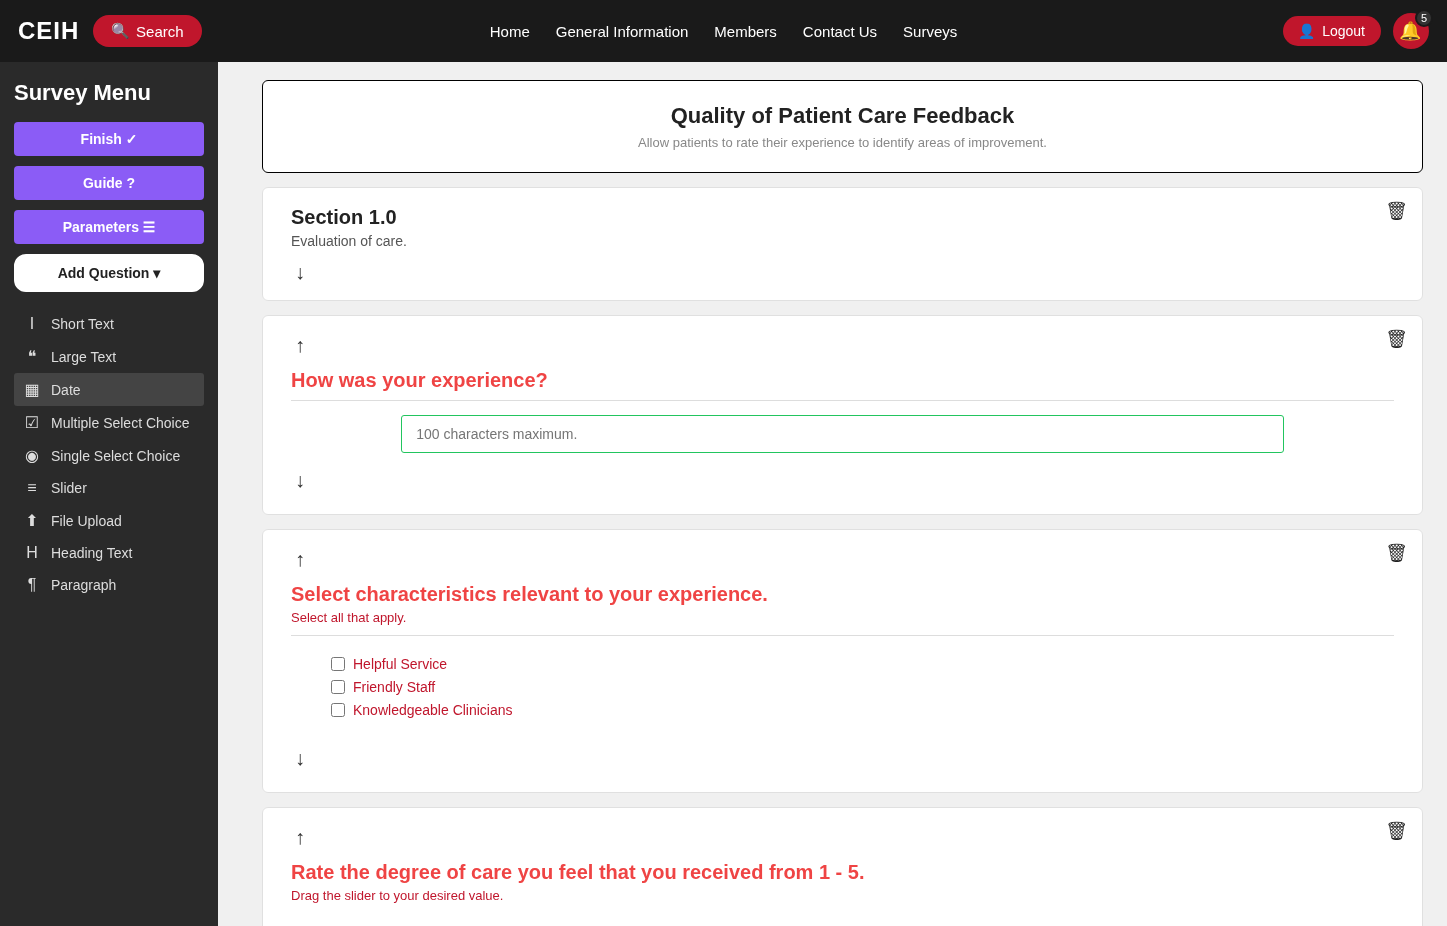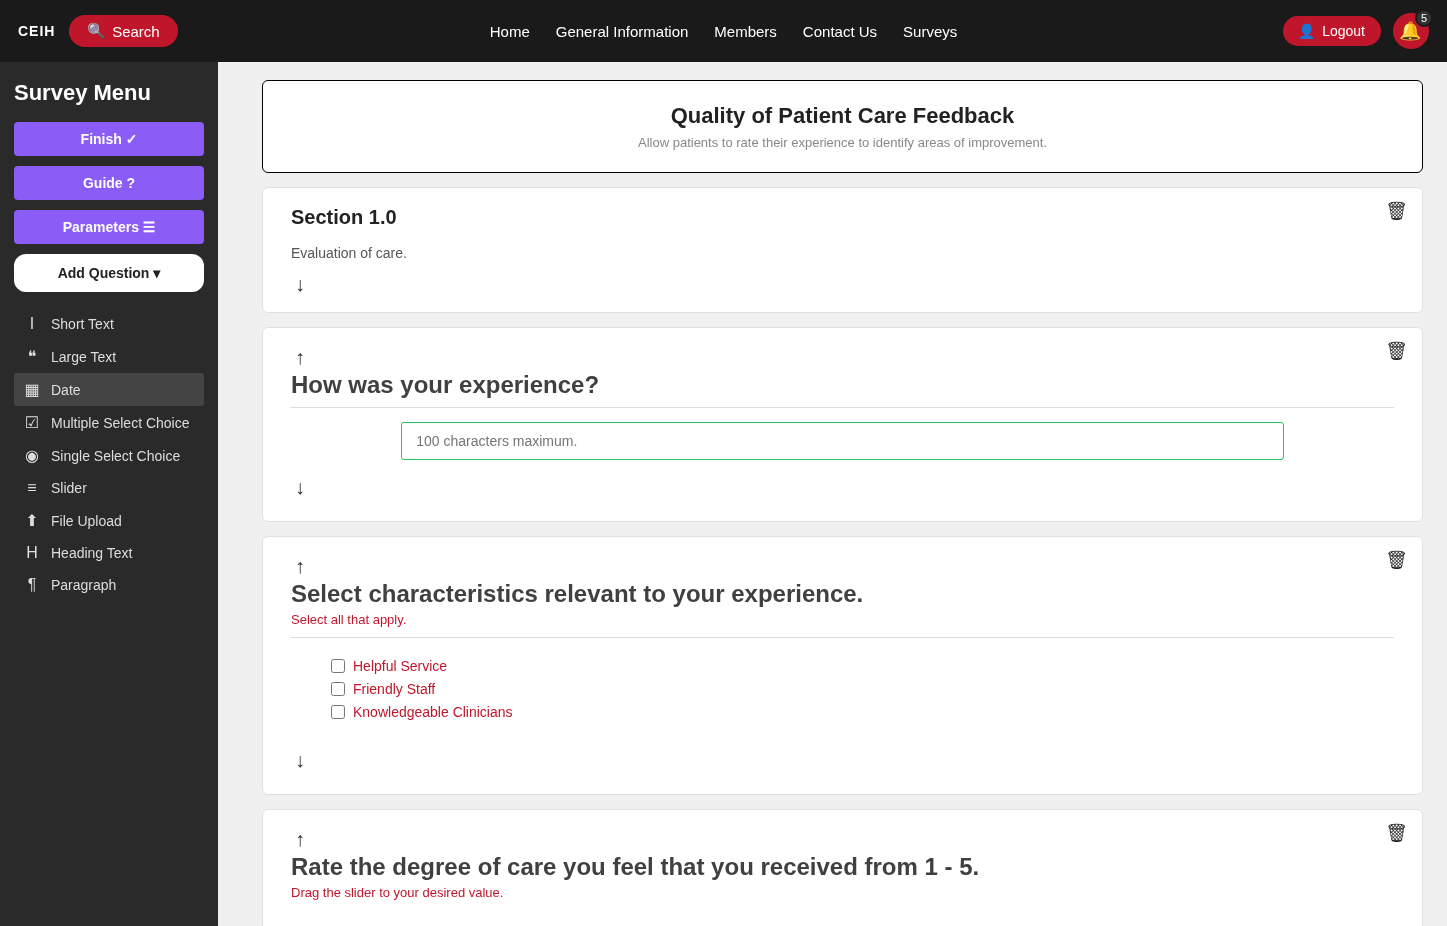--- a/index.html
+++ b/index.html
@@ -12,21 +12,21 @@
       display: flex;
       align-items: center;
       justify-content: space-between;
       padding: 0 18px;
       position: relative;
     }
     .nav-left { display: flex; align-items: center; gap: 14px; }
     .nav-logo {
       color: #fff;
       font-weight: bold;
-      font-size: 14px;
+      font-size: 24px;
       letter-spacing: 1px;
     }
     .search-btn {
       background: #c0162c;
       border: none;
       border-radius: 20px;
       color: #fff;
       font-size: 15px;
       padding: 7px 18px;
       cursor: pointer;
@@ -207,21 +207,21 @@
       position: relative;
     }
     .section-title {
       font-size: 20px;
       font-weight: bold;
       color: #222;
     }
     .section-desc {
       font-size: 14px;
       color: #555;
-      margin-top: 16px;
+      margin-top: 4px;
     }
     .arrow-btn {
       background: none;
       border: none;
       font-size: 20px;
       cursor: pointer;
       color: #333;
       padding: 2px 4px;
     }
     .trash-btn {
@@ -242,24 +242,24 @@
 
     
     .question-card {
       background: #fff;
       border-radius: 6px;
       border: 1px solid #e0e0e0;
       padding: 16px 28px 20px;
       position: relative;
     }
     .question-title {
-      font-size: 24px;
-      font-weight: bold;
-      color: #404040;
-      margin: 0 0 4px;
+      font-size: 20px;
+      font-weight: bold;
+      color: #ef4444;
+      margin: 10px 0 4px;
     }
     .question-hint {
       font-size: 13px;
       color: #c0162c;
       margin-bottom: 10px;
     }
     .q-divider {
       border: none;
       border-top: 1px solid #ddd;
       margin: 8px 0 14px;

